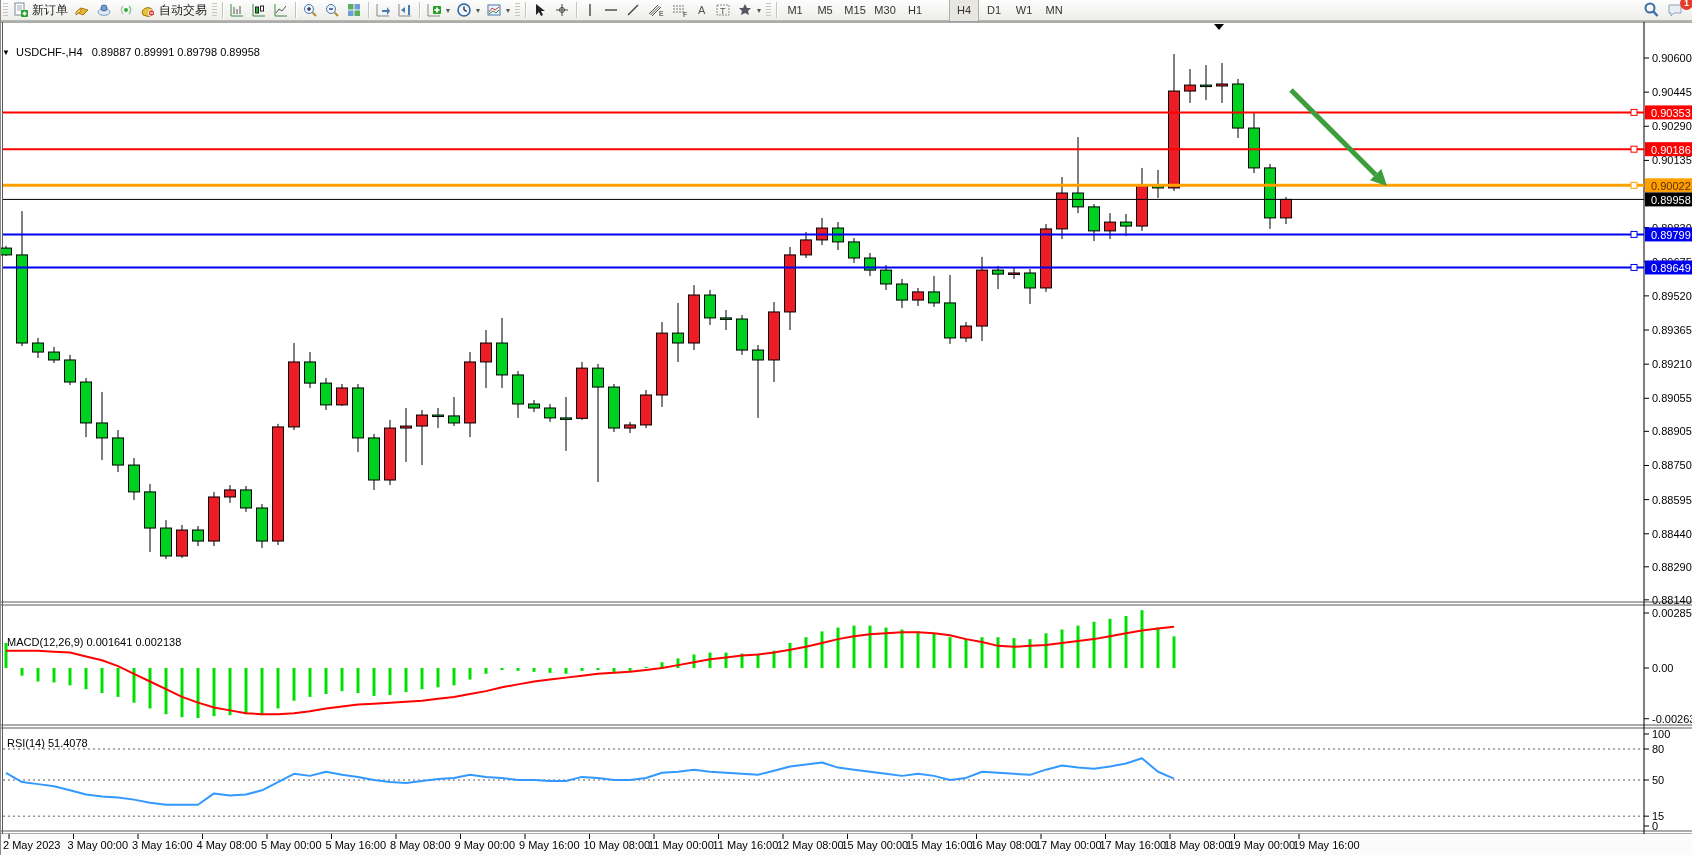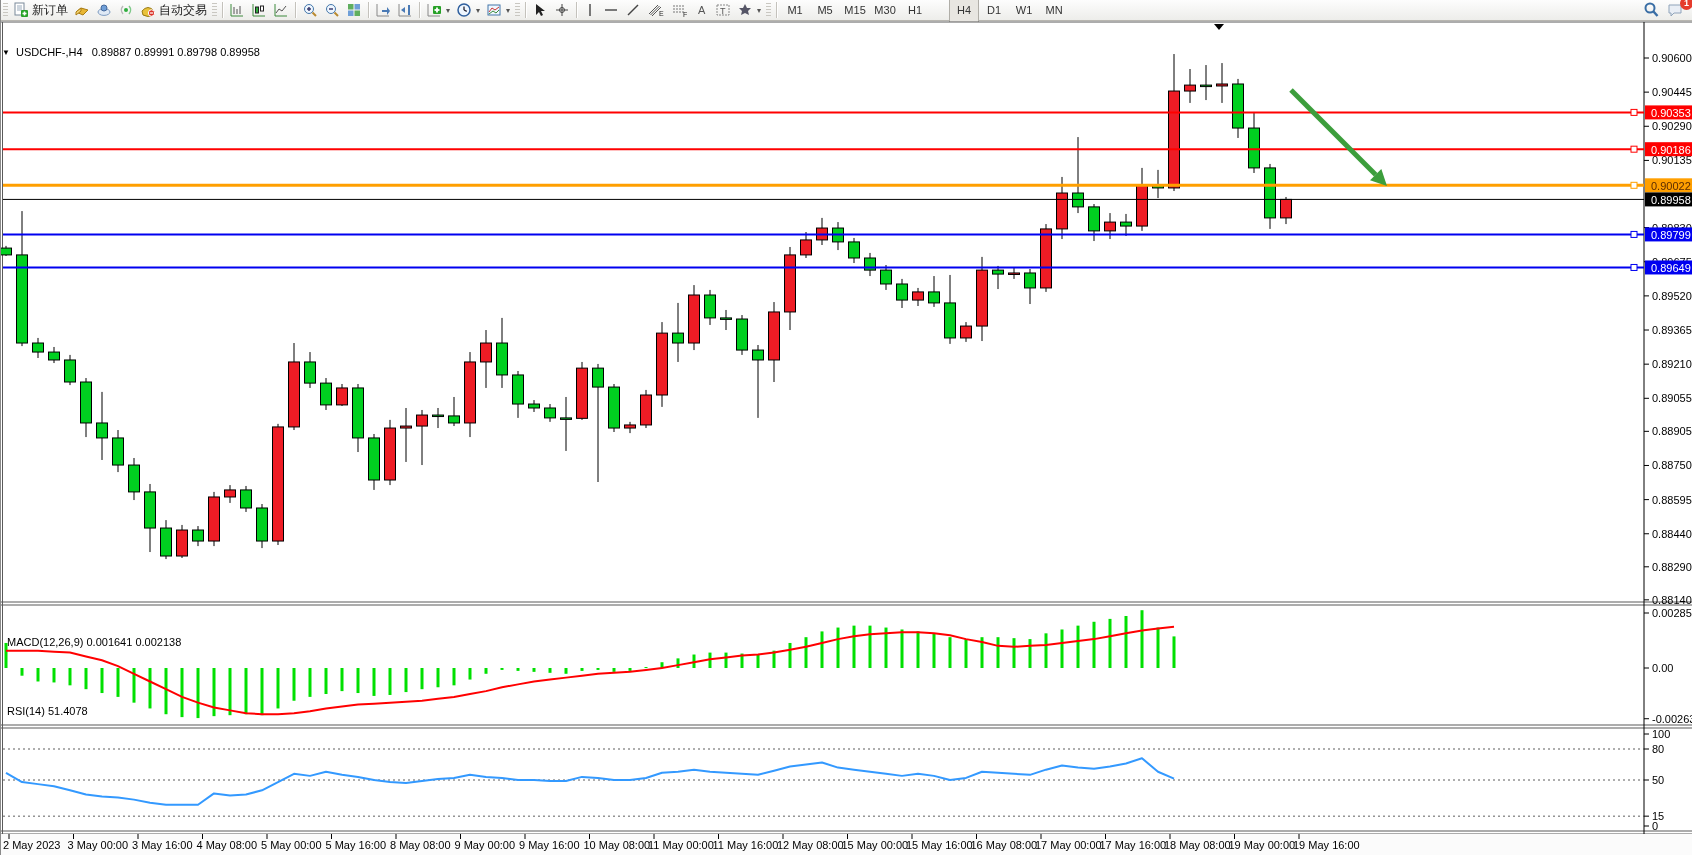--- a/index.html
+++ b/index.html
@@ -713,15 +713,15 @@
         </g>
       </svg>
   </div>
 
   <div class="hdr" style="left:1px;top:26px;margin-top:20px;">
     <span style="font-size:8px;vertical-align:1px;">▼</span>
     <span style="margin-left:3px;">USDCHF-,H4</span>
     <span style="margin-left:6px;">0.89887 0.89991 0.89798 0.89958</span>
   </div>
   <div class="hdr" style="left:6px;top:608px;margin-top:28px;">MACD(12,26,9) 0.001641 0.002138</div>
-  <div class="hdr" style="left:6px;top:705px;">RSI(14) 51.4078</div>
+  <div class="hdr" style="left:6px;top:737px;">RSI(14) 51.4078</div>
 
 </div>
 
 </body></html>

